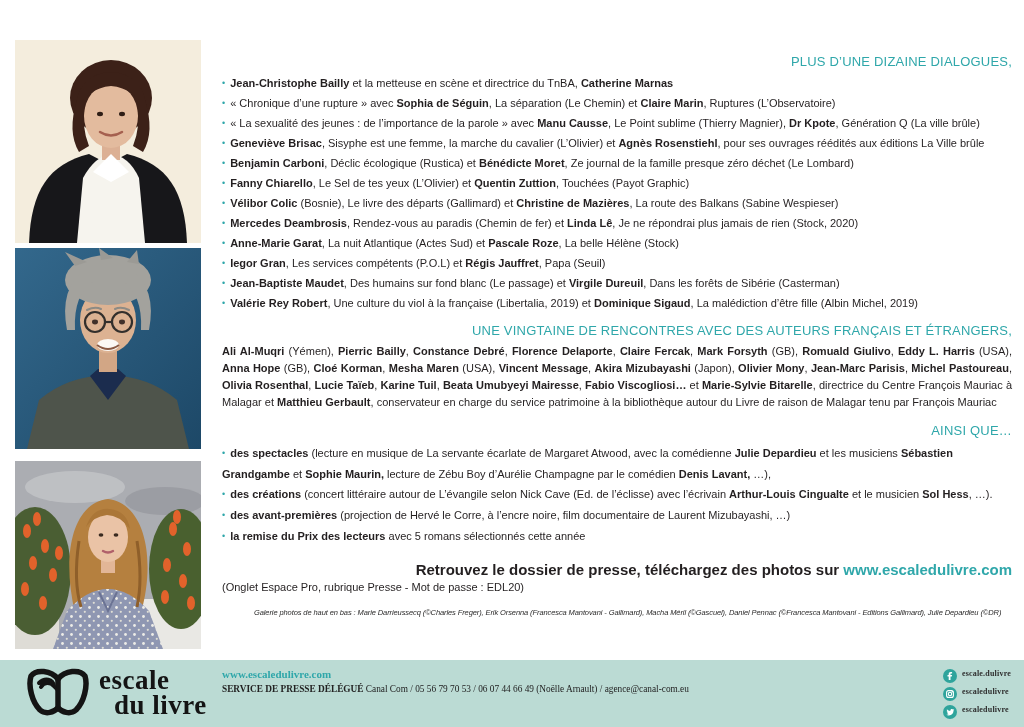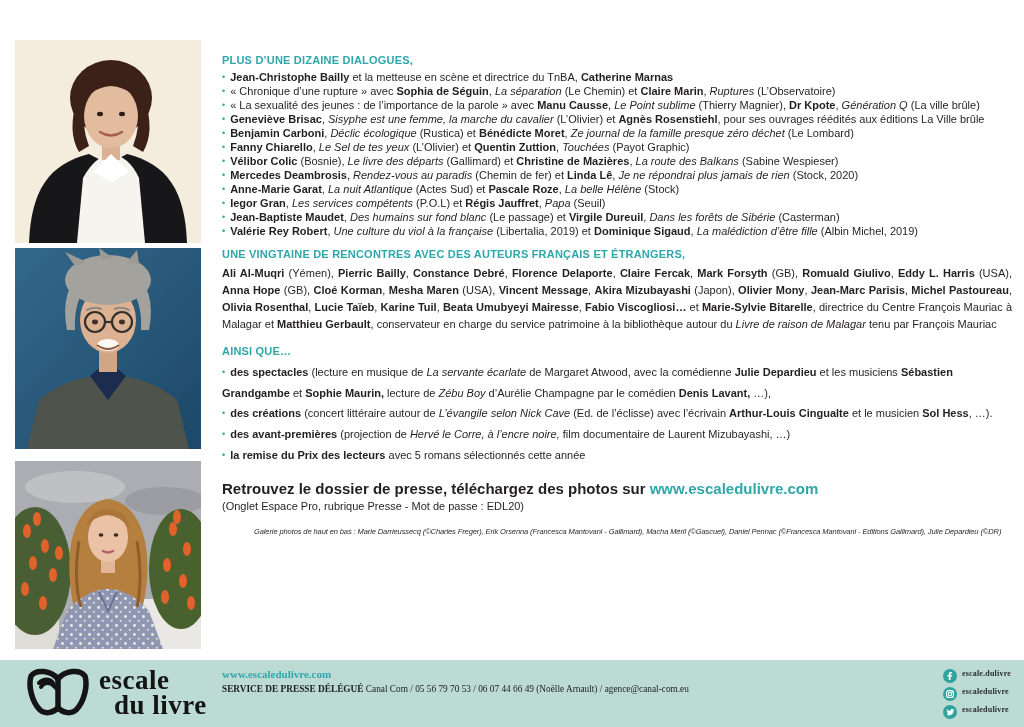--- a/index.html
+++ b/index.html
@@ -16,32 +16,33 @@
   }
   
   .photo{position:absolute;left:15px;width:186px;overflow:hidden;background:#ddd;}
   .photo svg{display:block;width:100%;height:100%;}
   #photo1{top:40px;height:203px;}
   #photo2{top:248px;height:201px;}
   #photo3{top:461px;height:188px;}
   
   .content{position:absolute;left:222px;top:54px;width:790px;}
   .section-heading{
-    color:var(--accent);font-weight:bold;font-size:11px;letter-spacing:.2px;
+    color:var(--accent);font-weight:normal;font-size:13px;letter-spacing:.2px;
     margin-bottom:5px;
-  }
-  .bullet-line{font-size:11px;line-height:13px;color:var(--ink);}
+    text-align:right;
+  }
+  .bullet-line{font-size:11px;line-height:19px;color:var(--ink);}
   .sec3 .bullet-line{line-height:20px;}
   .bullet{color:var(--accent);font-size:9px;margin-right:5px;position:relative;top:-1px;}
   .f-b{font-weight:bold;}
-  .f-i{font-style:italic;}
+  .f-i{}
   .para{font-size:11px;line-height:17px;text-align:justify;margin-top:5px;}
   .sec{margin-bottom:9px;}
   .sec2{margin-bottom:12px;}
-  .press-title{font-size:15px;font-weight:bold;margin-top:14px;}
+  .press-title{font-size:15px;font-weight:bold;margin-top:14px;text-align:right;}
   .press-link{color:var(--accent);text-decoration:none;font-weight:bold;cursor:pointer;}
   .press-sub{font-size:11px;margin-top:3px;}
   .caption{
     font-size:7.5px;font-style:italic;letter-spacing:-.1px;
     margin-top:15px;color:#2b2a2a;white-space:nowrap;padding-left:32px;
   }
   
   .footer{
     position:absolute;left:0;top:660px;width:1024px;height:67px;
     background:var(--footer-bg);

